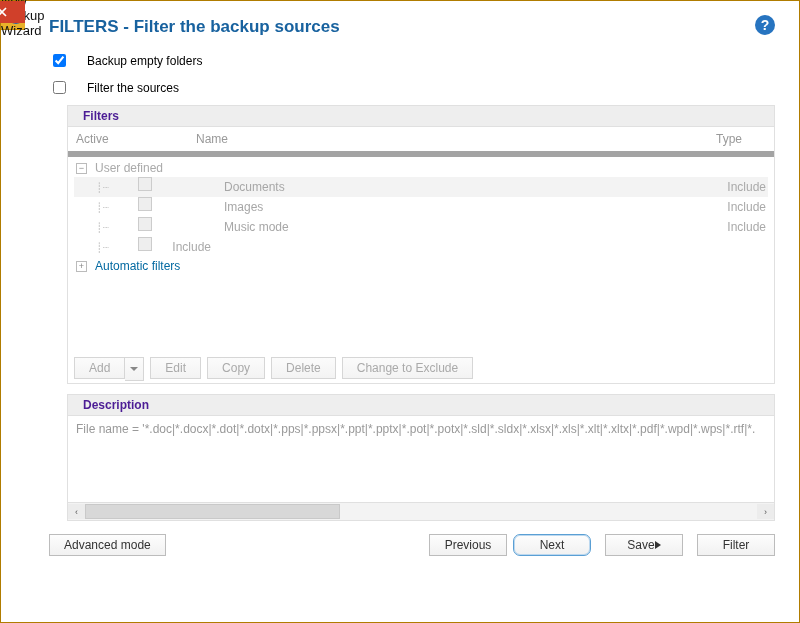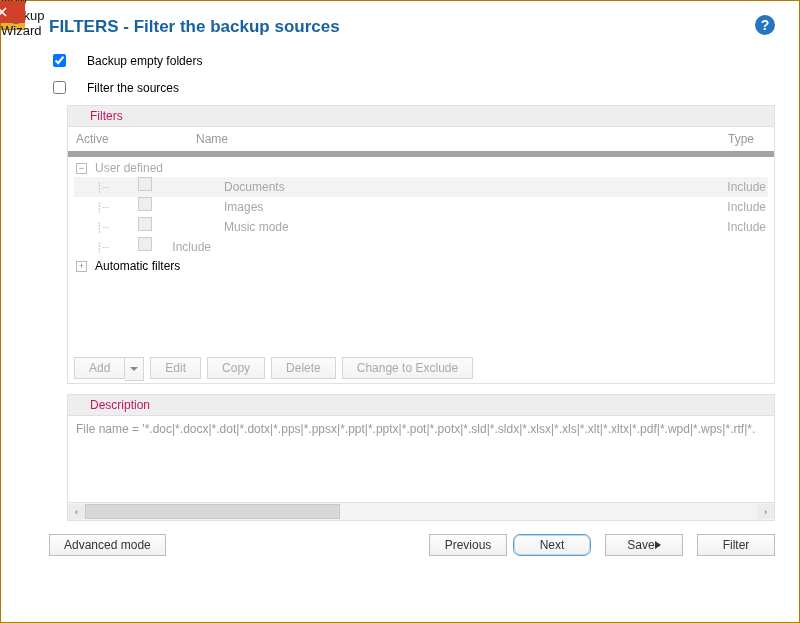--- a/index.html
+++ b/index.html
@@ -91,43 +91,43 @@
   label.chk {
     display: flex;
     align-items: center;
     gap: 18px;
     margin-bottom: 8px;
     font-size: 12px;
   }
   label.chk input { width: 13px; height: 13px; }
   .section-title {
     background: #eeeeee;
-    color: #be185d;
-    font-weight: 400;
-    padding: 3px 22px;
+    color: #4c1d95;
+    font-weight: 700;
+    padding: 3px 15px;
     border: 1px solid #e0e0e0;
     border-bottom: none;
   }
   .panel {
     border: 1px solid #e0e0e0;
     background: #fff;
   }
   .disabled-area {
     color: #a7a7a7;
   }
   .tree-head {
     display: flex;
     font-size: 12px;
     color: #999;
     border-bottom: 6px solid #a3a3a3;
     padding: 5px 8px;
   }
   .col-active  { width: 120px; }
   .col-name  { flex: 1; }
-  .col-type  { width: 50px; text-align: center; }
+  .col-type  { width: 50px; text-align: left; }
   .tree-body {
     padding: 2px 6px;
     height: 188px;
     overflow: auto;
     font-size: 12px;
   }
   .tree-row {
     display: flex;
     align-items: center;
     line-height: 18px;
@@ -317,21 +317,21 @@
             <span class="row-name">Music mode</span>
             <span class="row-type">Include</span>
           </div>
           <div class="tree-row">
             <span class="indent1"><span class="dotted">┊┈</span><span class="row-check"></span></span>
             <span class="row-type">Include</span>
           </div>
 
           <div class="tree-row group">
             <span class="expander">+</span>
-            <span style="color:#000000">Automatic filters</span>
+            <span style="color:#0369a1">Automatic filters</span>
           </div>
 
         </div>
 
         <div class="btn-row">
           <div class="btn-split disabled">
             <span class="btn-main">Add</span>
             <span class="btn-drop">
               <svg viewBox="0 0 8 8">
                   <path d="M0 2 L4 6 L8 2 Z"></path>

